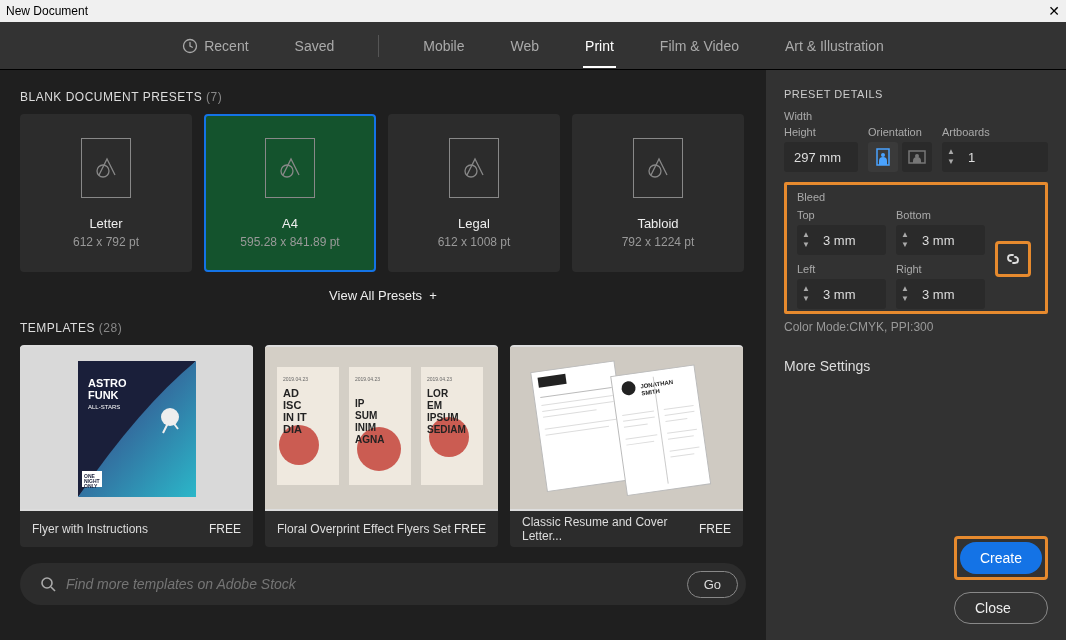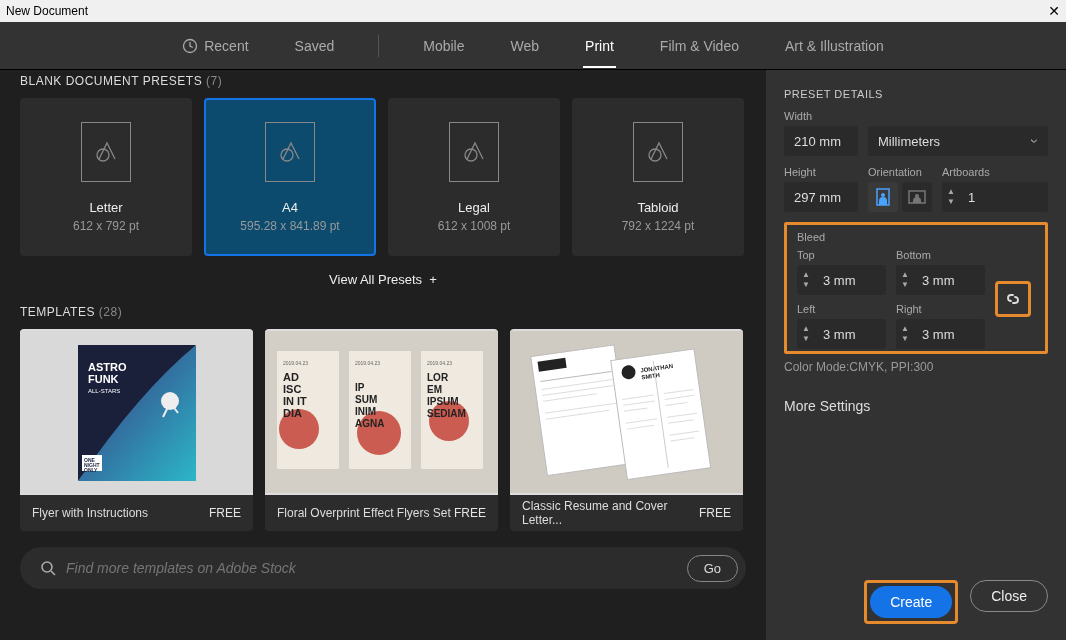--- a/index.html
+++ b/index.html
@@ -5,26 +5,26 @@
   * { box-sizing: border-box; margin: 0; padding: 0; font-family: -apple-system, "Segoe UI", sans-serif; }
   body { background:#000; color:#ccc; width:1066px; height:640px; overflow:hidden; font-size:13px; }
   .window { width:100%; height:100%; background:#1a1a1a; display:flex; flex-direction:column; }
   .titlebar { height:22px; background:#f0f0f0; color:#000; display:flex; align-items:center; padding:0 6px; font-size:12px; justify-content:space-between; }
   .titlebar .close-x { font-size:14px; cursor:pointer; }
   .tabbar { height:48px; background:#333; display:flex; align-items:center; justify-content:center; gap:42px; border-bottom:1px solid #000; }
   .tabbar .tab { color:#aaa; cursor:pointer; font-size:14px; padding:14px 2px; display:flex; align-items:center; gap:6px;}
   .tabbar .tab.active { color:#fff; border-bottom:2px solid #fff; padding-bottom:12px;}
   .tabbar .sep { width:1px; height:22px; background:#555; }
   .body { flex:1; display:flex; background:#1f1f1f; overflow:hidden;}
-  .left { flex:1; padding:4px 20px 10px; display:flex; flex-direction:column; overflow:hidden;}
+  .left { flex:1; padding:20px 20px 10px; display:flex; flex-direction:column; overflow:hidden;}
   .sec-head { font-size:12px; letter-spacing:0.5px; color:#ddd; margin-bottom:10px;}
   .sec-head .count { color:#888;}
   .presets-row { display:flex; gap:12px; }
   .preset { width:172px; height:158px; background:#2c2c2c; border-radius:4px; display:flex; flex-direction:column; align-items:center; justify-content:center; cursor:pointer; }
-  .preset.selected { border:2px solid:#1473e6; border:2px solid #1473e6; background:#0c4a6e; }
+  .preset.selected { border:2px solid:#1473e6; border:2px solid #1473e6; background:#14532d; }
   .preset .icon-box { width:50px; height:60px; border:1px solid #888; display:flex; align-items:center; justify-content:center; margin-bottom:18px;}
   .preset .name { color:#eee; font-size:13px; margin-bottom:4px;}
   .preset .dim { color:#999; font-size:12px;}
   .viewall { text-align:center; margin:16px 0 18px; color:#eee; font-size:13px; cursor:pointer;}
   .templates-row { display:flex; gap:12px; }
   .tpl { width:233px; background:#2c2c2c; border-radius:4px; display:flex; flex-direction:column; cursor:pointer;}
   .tpl .thumb { height:166px; background:#ddd; border-radius:4px 4px 0 0; display:flex; align-items:center; justify-content:center; overflow:hidden; }
   .tpl .meta { height:36px; display:flex; align-items:center; justify-content:space-between; padding:0 12px; font-size:12px; color:#ddd;}
   .tpl .meta .price { color:#e5e5e5;}
   .searchbar { margin-top:16px; height:42px; background:#2c2c2c; border-radius:21px; display:flex; align-items:center; padding:0 8px 0 20px; gap:10px;}
@@ -43,21 +43,21 @@
   .stepper .arrows { width:18px; display:flex; flex-direction:column; align-items:center; color:#aaa; font-size:8px; line-height:8px; cursor:pointer; gap:2px;}
   .stepper .val { padding:0 8px; color:#ddd; font-size:13px;}
   .orient-btn { width:30px; height:30px; background:#2a2a2a; border-radius:3px; display:flex; align-items:center; justify-content:center; cursor:pointer;}
   .orient-btn.active { background:#3a3a3a; }
   .bleed-box { border:3px solid #e68a2e; border-radius:2px; padding:6px 10px 2px; margin-top:0px; position:relative;}
   .bleed-grid { display:grid; grid-template-columns: 1fr 1fr 40px; gap:8px 10px; align-items:end;}
   .link-ic { width:36px; height:36px; border:3px solid #e68a2e; border-radius:4px; display:flex; align-items:center; justify-content:center; cursor:pointer; grid-row: span 2; align-self:center;}
   .adv { margin-top:12px; color:#ccc; font-size:13px; cursor:pointer;}
   .mode-line { margin-top:6px; font-size:12px; color:#999;}
   .more-settings { margin-top:24px; font-size:14px; color:#ddd; cursor:pointer;}
-  .footer-btns { position:absolute; bottom:16px; right:18px; display:flex; gap:12px;}
+  .footer-btns { position:absolute; bottom:16px; right:18px; display:flex; gap:12px;flex-direction:column;}
   .btn { height:32px; border-radius:16px; padding:0 20px; font-size:14px; cursor:pointer; display:flex; align-items:center;}
   .btn.close { border:1px solid #888; color:#eee; background:transparent;}
   .btn.create { background:#1473e6; color:#fff; border:none;}
   .create-hl { border:3px solid #e68a2e; border-radius:4px; padding:3px;}
   svg { display:block; }
   .chev:after { content:"›"; transform:rotate(90deg); display:inline-block; color:#aaa; font-size:14px;}
   .tpl .thumb svg { width:100%; height:100%; }
 </style>
 </head>
 <body>
@@ -274,29 +274,20 @@
           </svg>
         <input placeholder="Find more templates on Adobe Stock" style="">
         <button class="go-btn">Go</button>
       </div>
     </div>
 
     <div class="right">
       <div class="section-title">PRESET DETAILS</div>
 
       <div class="lbl">Width</div>
-      <div class="row">
-        <div class="inp" style="width:74px">
-            <span>210 mm</span>
-          </div>
-        <div class="inp sel" style="flex:1">
-            <span>Millimeters</span>
-            <span class="chev"></span>
-          </div>
-      </div>
 
       <div class="row">
         <div class="field" style="width:74px">
           <div class="lbl">Height</div>
           <div class="inp">
               <span>297 mm</span>
             </div>
         </div>
         <div class="field">
           <div class="lbl">Orientation</div>

